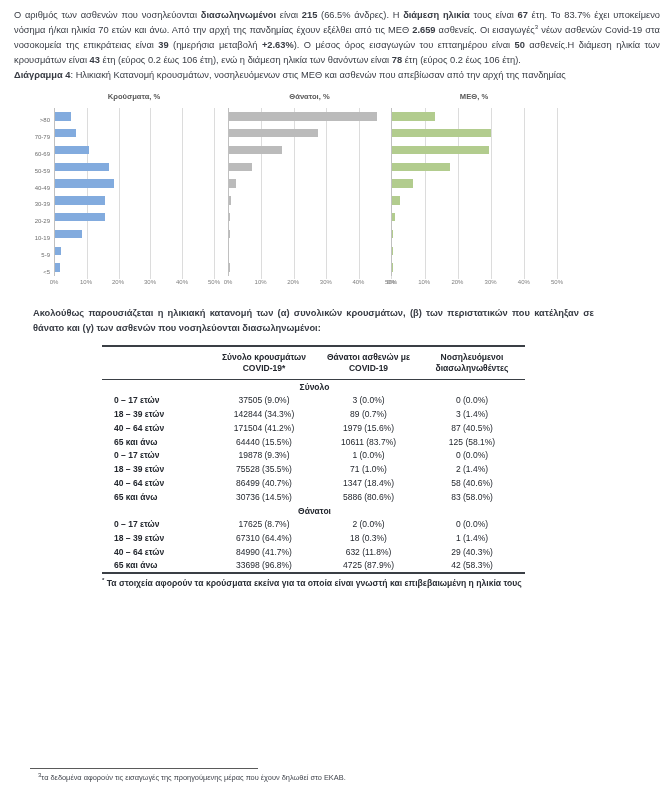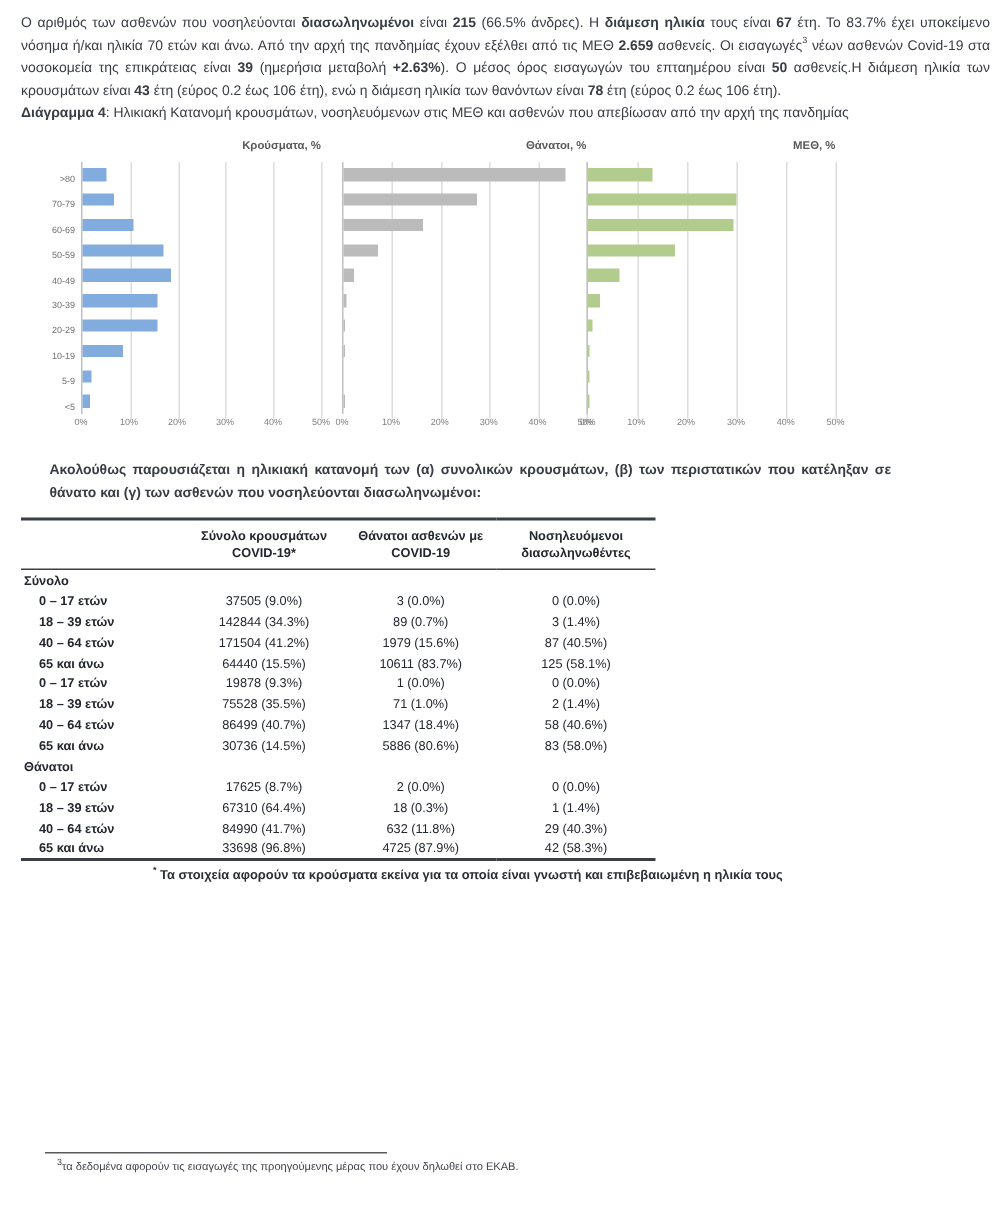--- a/index.html
+++ b/index.html
@@ -10,42 +10,42 @@
   
   .para1 { font-size:9.3px; line-height:15px; text-align:justify; width:646px; }
   .caption { font-size:9.3px; line-height:15px; width:646px; }
   sup { font-size:6px; vertical-align:super; line-height:0; }
 
   
   .charts { display:flex; margin-top:9px; margin-left:18px; }
   .ylab-col { width:22px; margin-top:20px; }
   .ylab { height:16.8px; display:flex; align-items:center; justify-content:flex-end; padding-right:4px; font-size:6px; color:#6e6e6e; }
   .panel { }
-  .panel-title { height:16px; padding-bottom:4px; text-align:right; font-size:7.6px; font-weight:bold; color:#595959; }
+  .panel-title { height:16px; padding-bottom:4px; text-align:center; font-size:7.6px; font-weight:bold; color:#595959; }
   .plot { position:relative; height:168px; border-left:1px solid #c0c0c0; }
   .gridline { position:absolute; top:0; height:171px; width:1px; background:#dcdcdc; }
   .bar-row { position:relative; height:16.8px; display:flex; align-items:center; z-index:2; }
   .bar { height:8.5px; }
   .xticks { position:relative; height:12px; margin-top:3px; }
   .xticks span { position:absolute; top:0; transform:translateX(-50%); font-size:6px; color:#7f7f7f; white-space:nowrap; }
   .panel-cases { width:160px; margin-right:14px; }
   .panel-icu   { width:166px; margin-right:21px; }
   .panel-deaths{ width:163px; }
 
   .para2 { font-size:9.3px; line-height:15px; text-align:justify; width:561px; margin-left:19px; margin-top:15px;font-weight:bold; }
 
   
   .tbl-title { width:423px; margin-left:88px; margin-top:11px; text-align:center; font-size:9px; font-weight:bold; color:#2b2f36; }
-  table.tbl { width:423px; margin-top:9px; border-collapse:collapse; font-size:8.5px; color:#23272e;
+  table.tbl { width:423px; margin-left:88px; margin-top:9px; border-collapse:collapse; font-size:8.5px; color:#23272e;
               border-top:2px solid #3a3f45; border-bottom:2px solid #3a3f45; }
   .tbl thead th { font-weight:bold; text-align:center; vertical-align:middle; line-height:11px; padding:5px 2px;
                   border-bottom:1.4px solid #3a3f45; }
   .tbl td { height:13.8px; vertical-align:middle; }
   .tbl td.c { text-align:center; }
-  .tbl tr.group td { font-weight:bold; padding-left:2px; }
+  .tbl tr.group td { font-weight:bold; padding-left:2px;text-align:center; }
   .tbl td.age { padding-left:12px;font-weight:bold; }
   .col0{width:108px;} .col1{width:108px;} .col2{width:101px;} .col3{width:106px;}
   .tbl-footnote { width:430px; margin-left:88px; margin-top:4px; font-size:8.6px; font-weight:bold; color:#2b2f36; }
 
   
   .bottom-note { position:absolute; top:768px; left:30px; width:600px; }
   .bottom-rule { width:228px; border-top:1.2px solid #5a5a5a; }
   .bottom-text { margin-top:4px; margin-left:8px; font-size:7.4px; color:#3f434b; }
 </style>
 </head>

